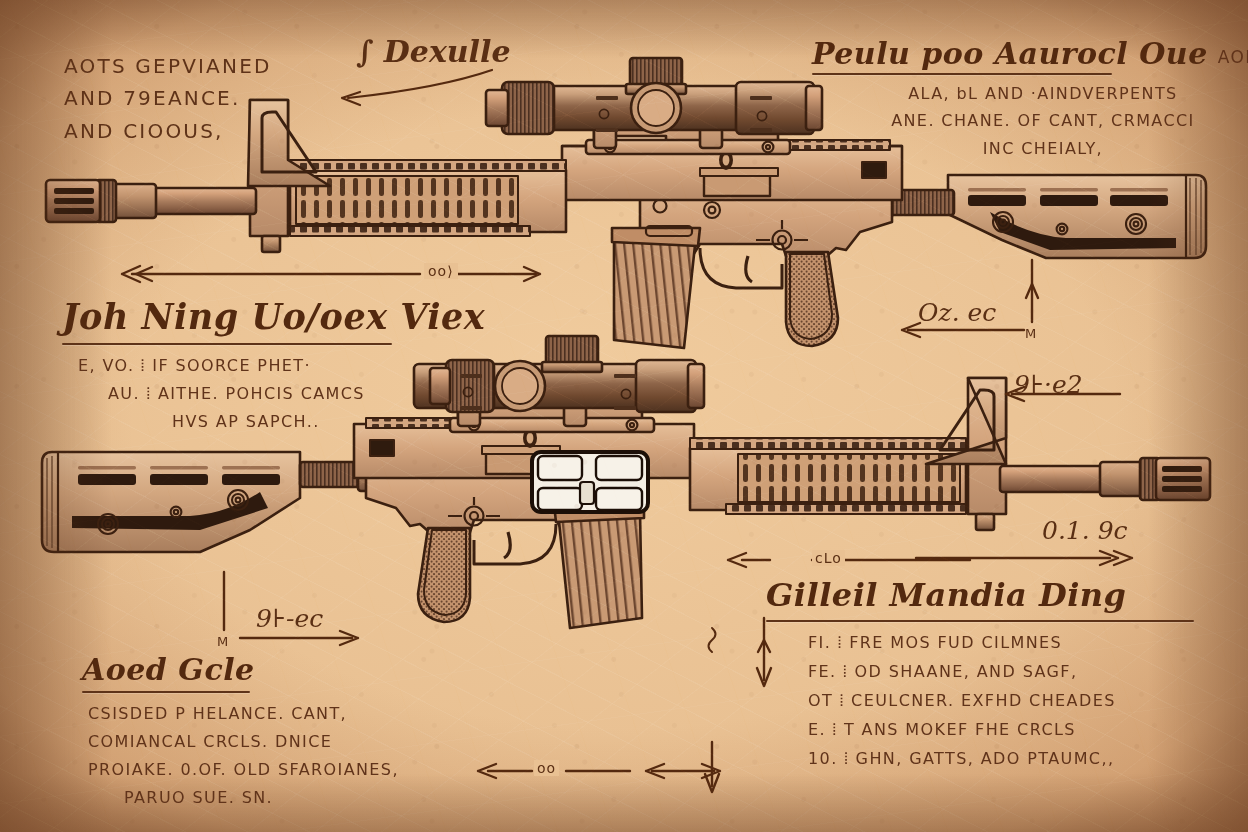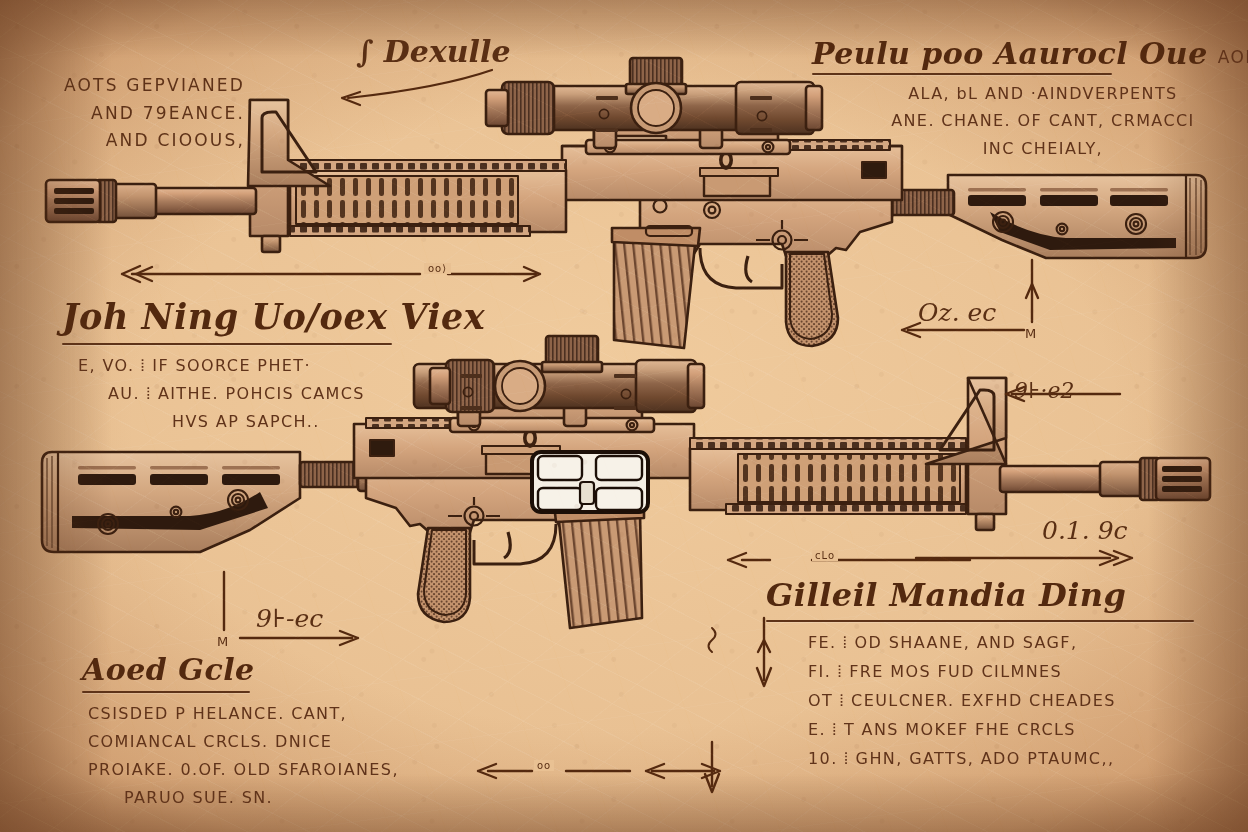--- a/index.html
+++ b/index.html
@@ -76,21 +76,21 @@
   .dimtext{
     position:absolute; font-family:"DejaVu Serif", serif; font-style:italic;
     color:#5a2f14; white-space:nowrap;
   }
   .mlabel{
     position:absolute; font-family:"DejaVu Sans", sans-serif; color:#5a2f14;
     font-size:13px; letter-spacing:.5px;
   }
   .inlinemark{
     position:absolute; font-family:"DejaVu Sans", sans-serif; color:#5a2f14;
-    font-size:10px; letter-spacing:1px;text-align:center;
+    font-size:14px; letter-spacing:1px;text-align:center;
   }
   svg{ position:absolute; left:0; top:0; overflow:visible; }
   .dimsvg{ pointer-events:none; }
 </style>
 </head>
 <body>
 
 <div id="sheet">
 
   <svg width="1248" height="832" viewBox="0 0 1248 832">
@@ -454,21 +454,21 @@
       </g>
 
       <path d="M712 628 q7 6 0 12 q-7 6 0 12" stroke-width="2"></path>
     </g>
   </svg>
 
   <div class="tex crackle"></div>
   <div class="tex grain"></div>
   <div class="tex edge"></div>
 
-  <div class="caps" style="left:64px; top:72px; font-size:17px;text-align:right;">
+  <div class="caps" style="left:64px; top:50px; font-size:20px;">
     <div>AOTS  GEPVIANED</div>
     <div>AND   79EANCE.</div>
     <div>AND   CIOOUS,</div>
   </div>
 
   <div class="note" style="left:812px; top:36px;">
     <div style="display:flex; align-items:flex-end; gap:10px;">
       <div>
         <div class="head" style="font-size:30px;">Peulu poo  Aaurocl Oue</div>
         <div class="rule" style="width:300px;"></div>
@@ -500,34 +500,34 @@
       <div>COMIANCAL CRCLS. DNICE</div>
       <div>PROIAKE. 0.OF. OLD SFAROIANES,</div>
       <div style="padding-left:36px;">PARUO  SUE. SN.</div>
     </div>
   </div>
 
   <div class="note" style="left:766px; top:576px;">
     <div class="head" style="font-size:32px;">Gilleil Mandia Ding</div>
     <div class="rule" style="width:428px; margin-top:6px;"></div>
     <div class="body" style="font-size:16px; line-height:1.68; margin-top:8px; padding-left:42px;">
+      <div>FI. ⦙ FRE  MOS  FUD  CILMNES</div>
       <div>FE. ⦙ OD  SHAANE, AND  SAGF,</div>
-      <div>FI. ⦙ FRE  MOS  FUD  CILMNES</div>
       <div>OT ⦙ CEULCNER. EXFHD CHEADES</div>
       <div>E. ⦙ T ANS  MOKEF  FHE CRCLS</div>
       <div>10. ⦙ GHN, GATTS, ADO PTAUMC,,</div>
     </div>
   </div>
 
   <div class="inlinemark" style="left:424px; top:263px; background:#e9c193; padding:0 4px;">oo⟩</div>
 
   <div class="dimtext" style="left:918px; top:298px; font-size:25px;">Oz. ec</div>
   <div class="mlabel" style="left:1025px; top:326px;">M</div>
 
-  <div class="dimtext" style="left:1014px; top:378px; font-size:22px;">9⊦·e2</div>
+  <div class="dimtext" style="left:1014px; top:370px; font-size:25px;">9⊦·e2</div>
 
   <div class="dimtext" style="left:256px; top:604px; font-size:25px;">9⊦-ec</div>
   <div class="mlabel" style="left:217px; top:634px;">M</div>
 
   <div class="dimtext" style="left:1026px; top:516px; font-size:25px;margin-left:16px;">0.1. 9c</div>
 
   <div class="inlinemark" style="left:772px; top:550px; background:#e9c193; padding:0 3px;margin-left:40px;">cLo</div>
 
   <div class="inlinemark" style="left:534px; top:760px; background:#e9c193; padding:0 3px;">oo</div>
 

